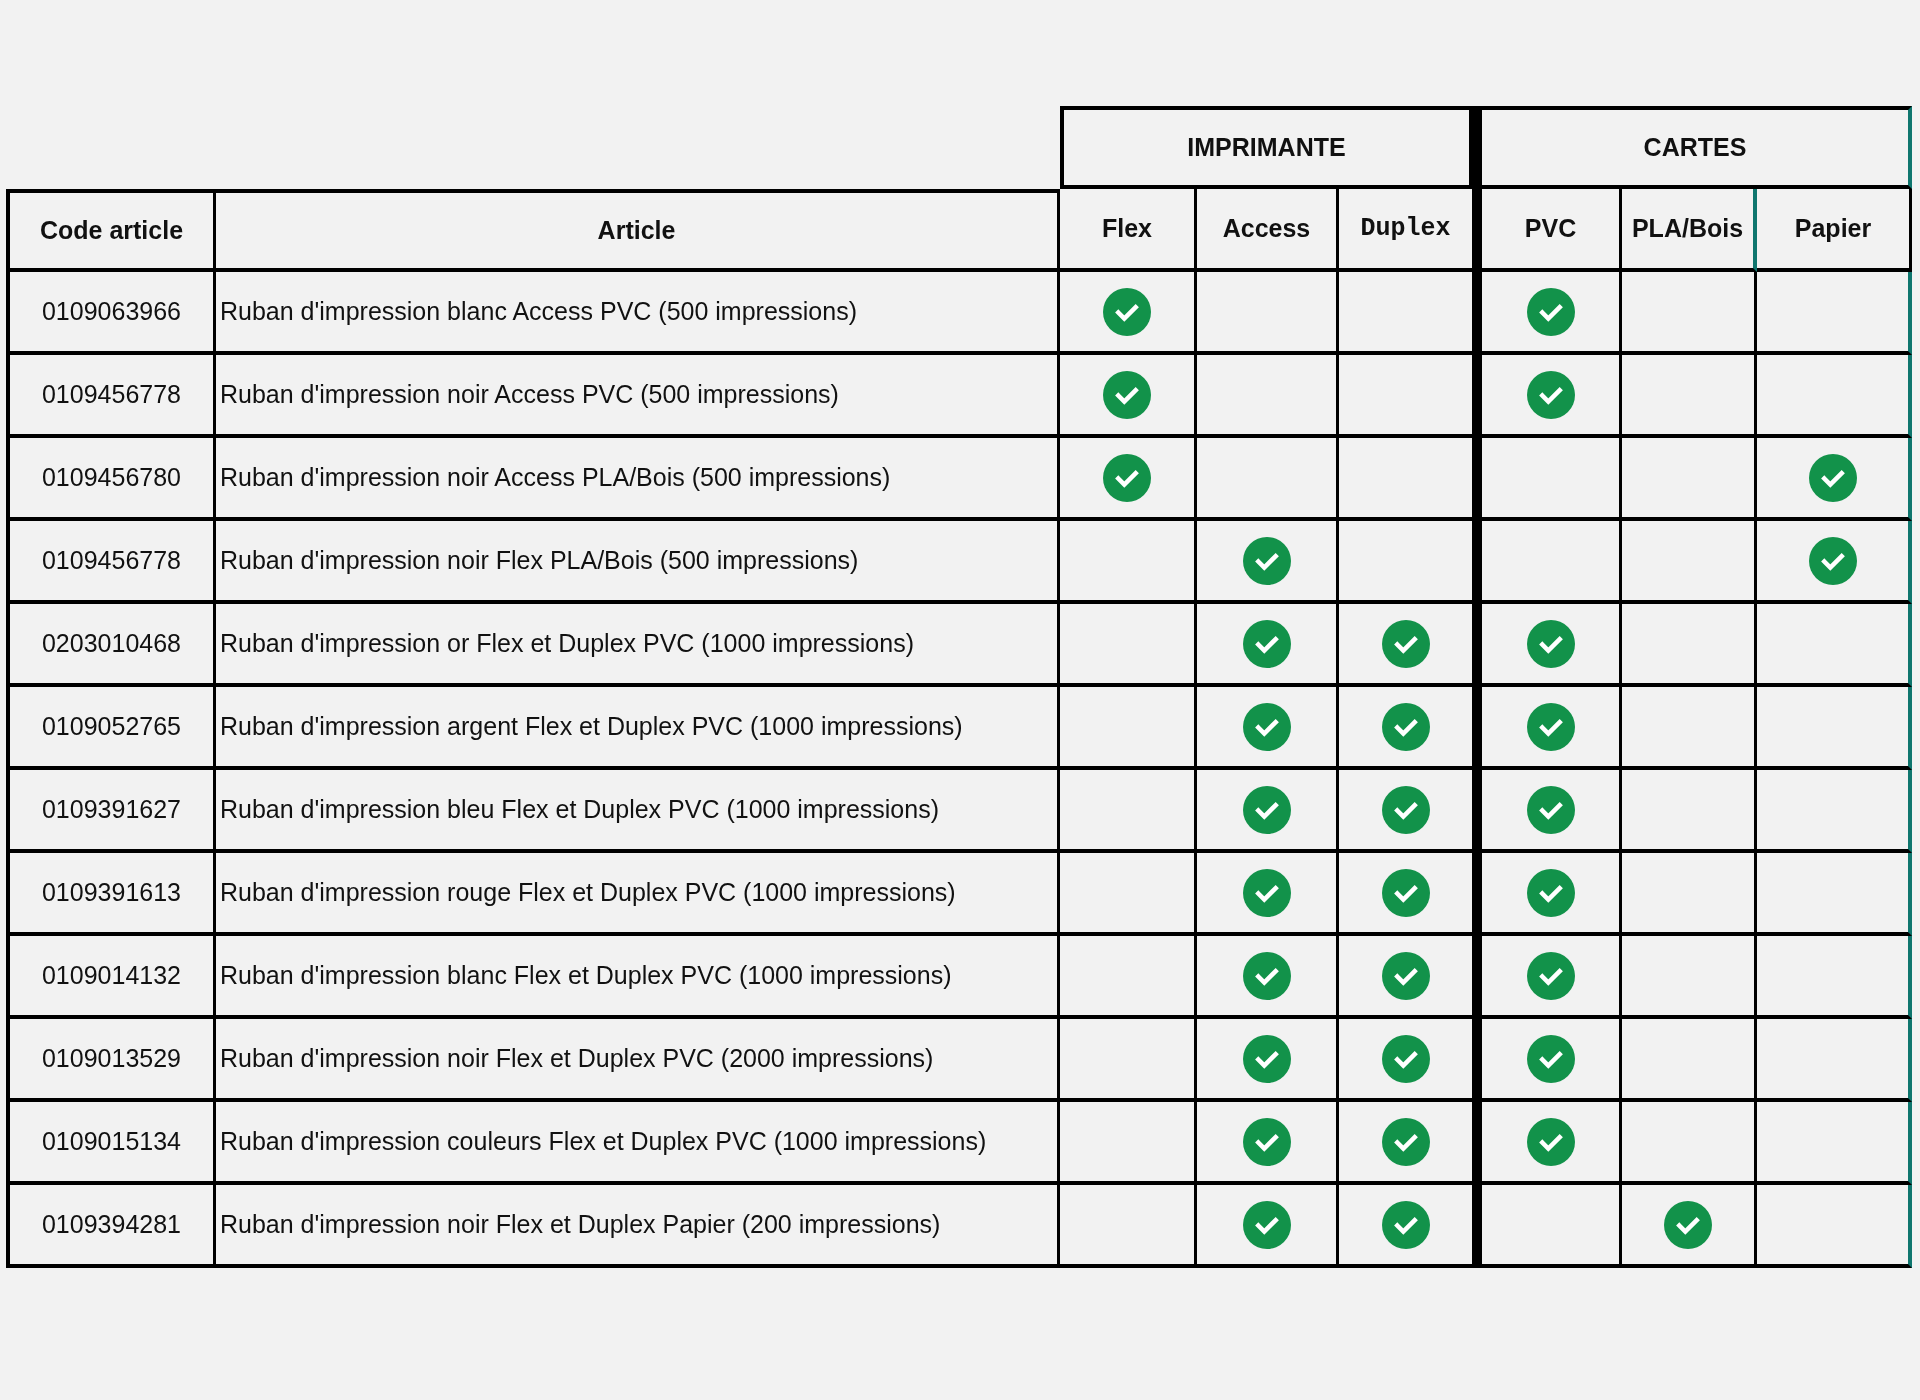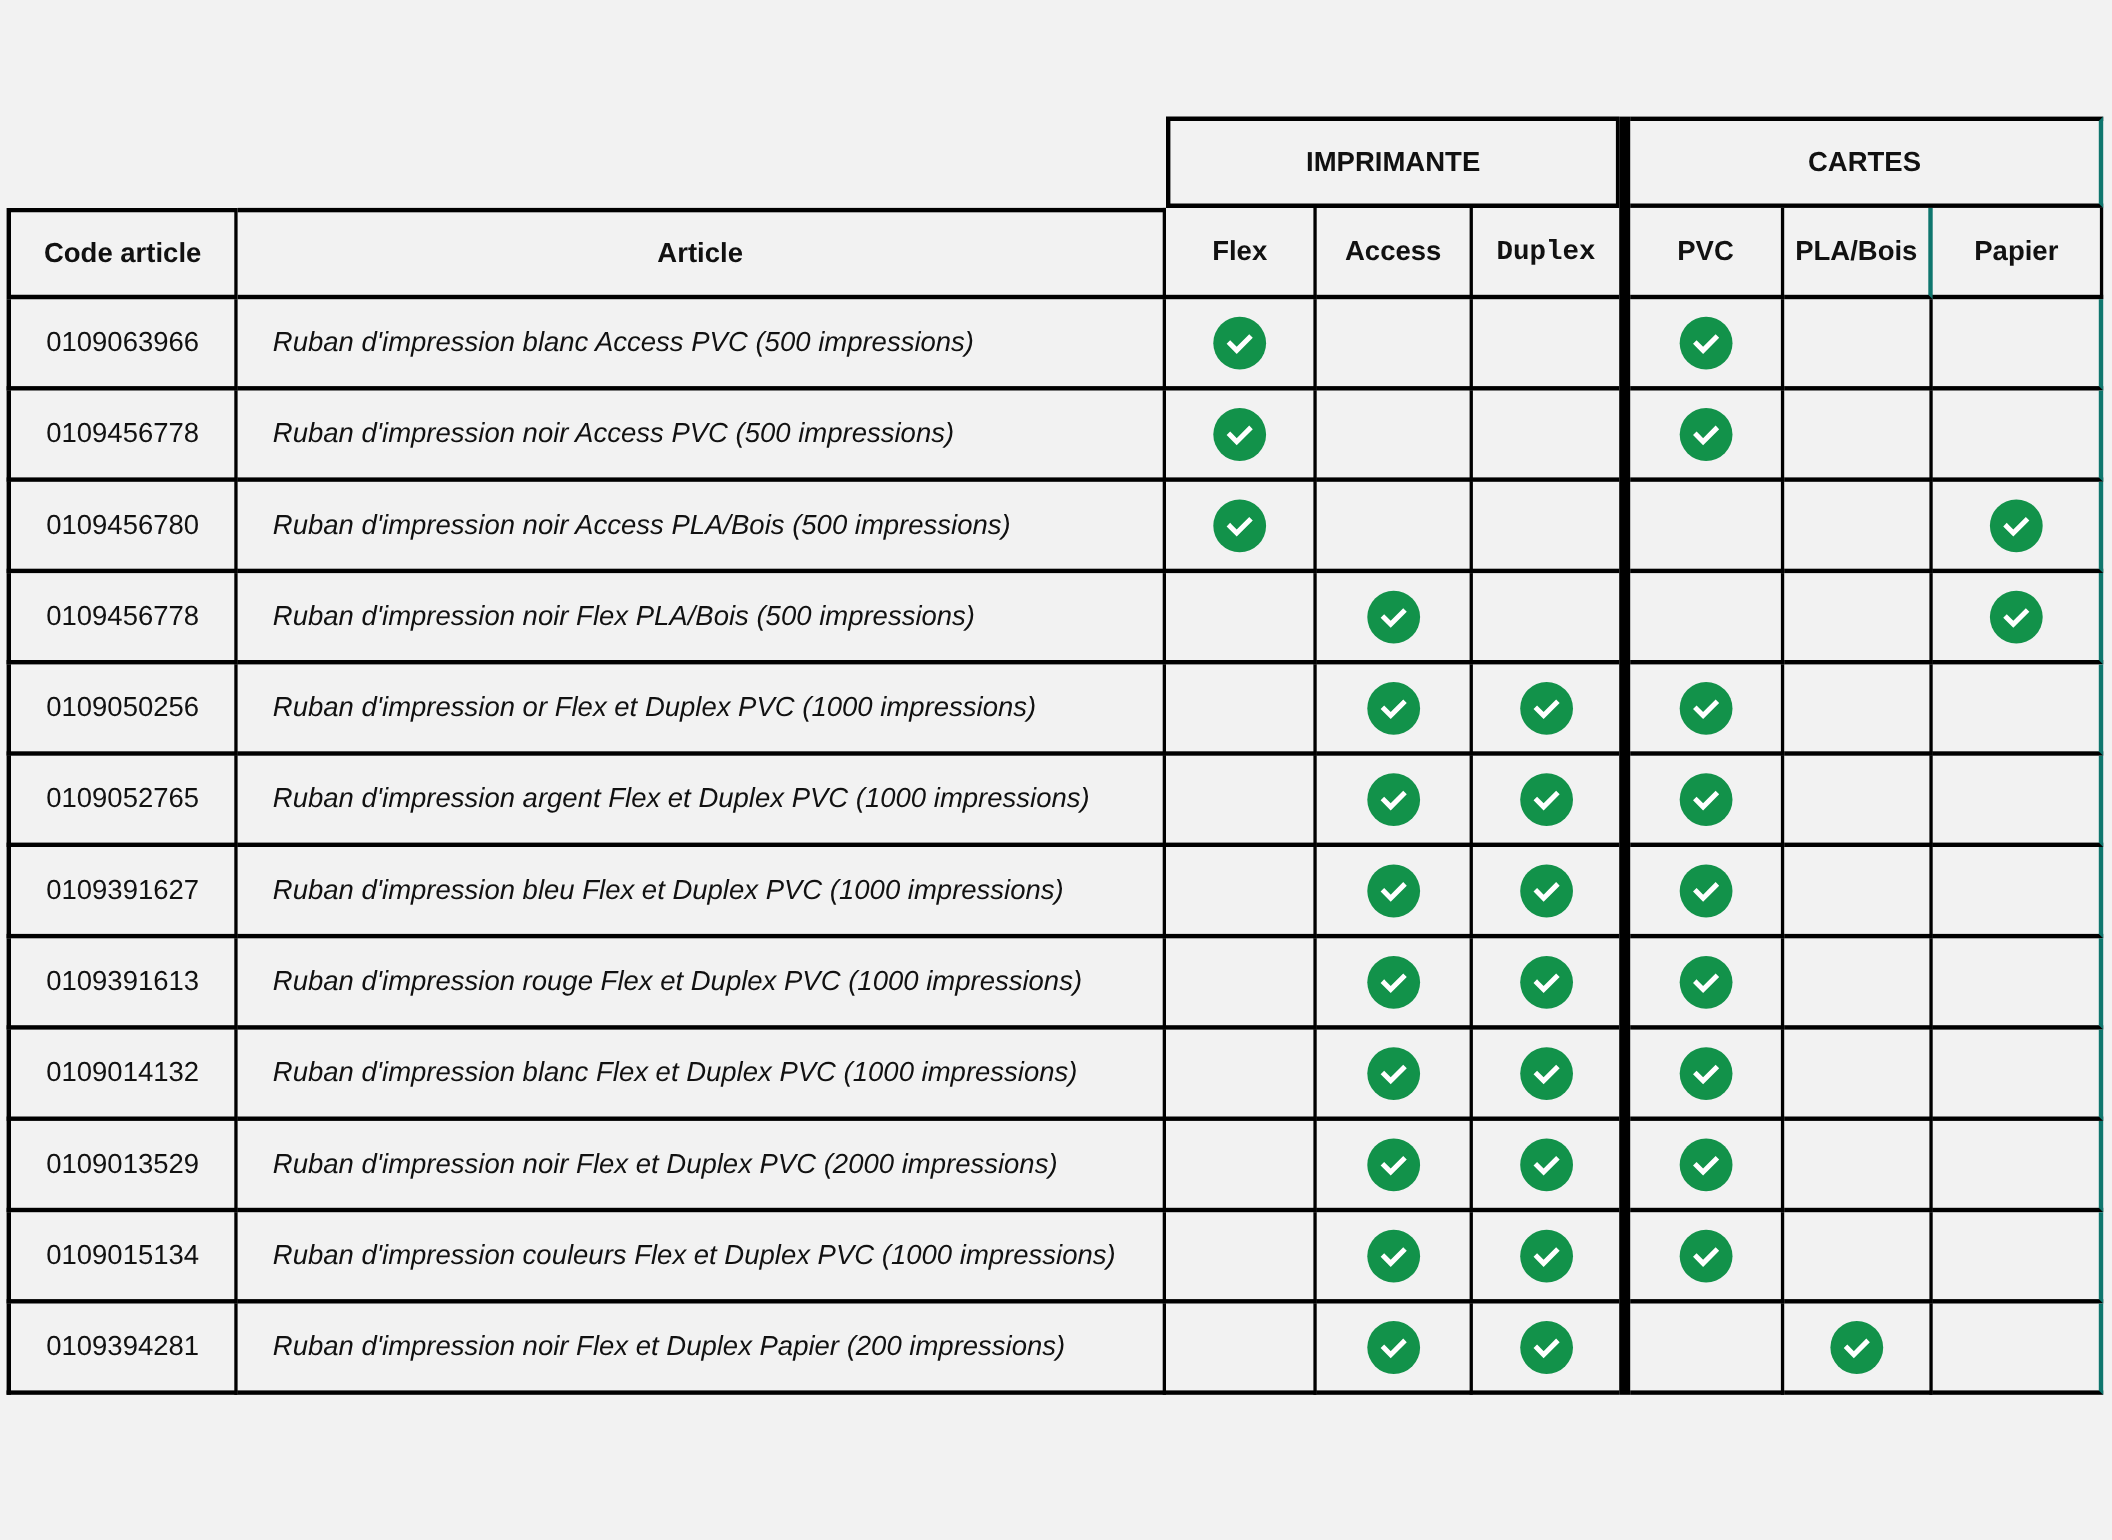--- a/index.html
+++ b/index.html
@@ -26,21 +26,21 @@
     font-size: 25px;
   }
   .hdr { font-weight: bold; font-size: 25px; }
   .group { font-weight: bold; font-size: 25px; border-top: 4px solid #000; }
   .first { border-left: 4px solid #000; }
   .blank { border: none; }
   .sep { background: #000; border: none; }
   .last { border-right: 4px solid #0f766e; }
   .toprow { border-top: 4px solid #000; }
   .code { justify-content: center; }
-  .article { justify-content: flex-start; padding-left: 32px; font-style: italic; }
+  .article { justify-content: flex-start; padding-left: 4px; }
   .check {
     width: 48px; height: 48px; border-radius: 50%;
     display: flex; align-items: center; justify-content: center;
   }
   .check svg { width: 26px; height: 26px; }
 </style>
 </head>
 <body>
 
 <div class="grid" id="grid">
@@ -131,21 +131,21 @@
     <div class="cell" style="border-right: none;"></div>
     <div class="cell" style="grid-column: 7;"></div>
     <div class="cell"></div>
     <div class="cell last">
       <span class="check" style="background: rgb(18, 146, 74);">
         <svg viewBox="0 0 24 24">
           <path d="M4 12.5 L9.5 18 L20 7.5" fill="none" stroke="#FFFFFF" stroke-width="4.2" stroke-linecap="square" stroke-linejoin="miter"></path>
         </svg>
       </span>
     </div>
-    <div class="cell first code">0109050256</div>
+    <div class="cell first code">0203010468</div>
     <div class="cell article">Ruban d'impression or Flex et Duplex PVC (1000 impressions)</div>
     <div class="cell"></div>
     <div class="cell">
       <span class="check" style="background: rgb(18, 146, 74);">
         <svg viewBox="0 0 24 24">
           <path d="M4 12.5 L9.5 18 L20 7.5" fill="none" stroke="#FFFFFF" stroke-width="4.2" stroke-linecap="square" stroke-linejoin="miter"></path>
         </svg>
       </span>
     </div>
     <div class="cell" style="border-right: none;">

